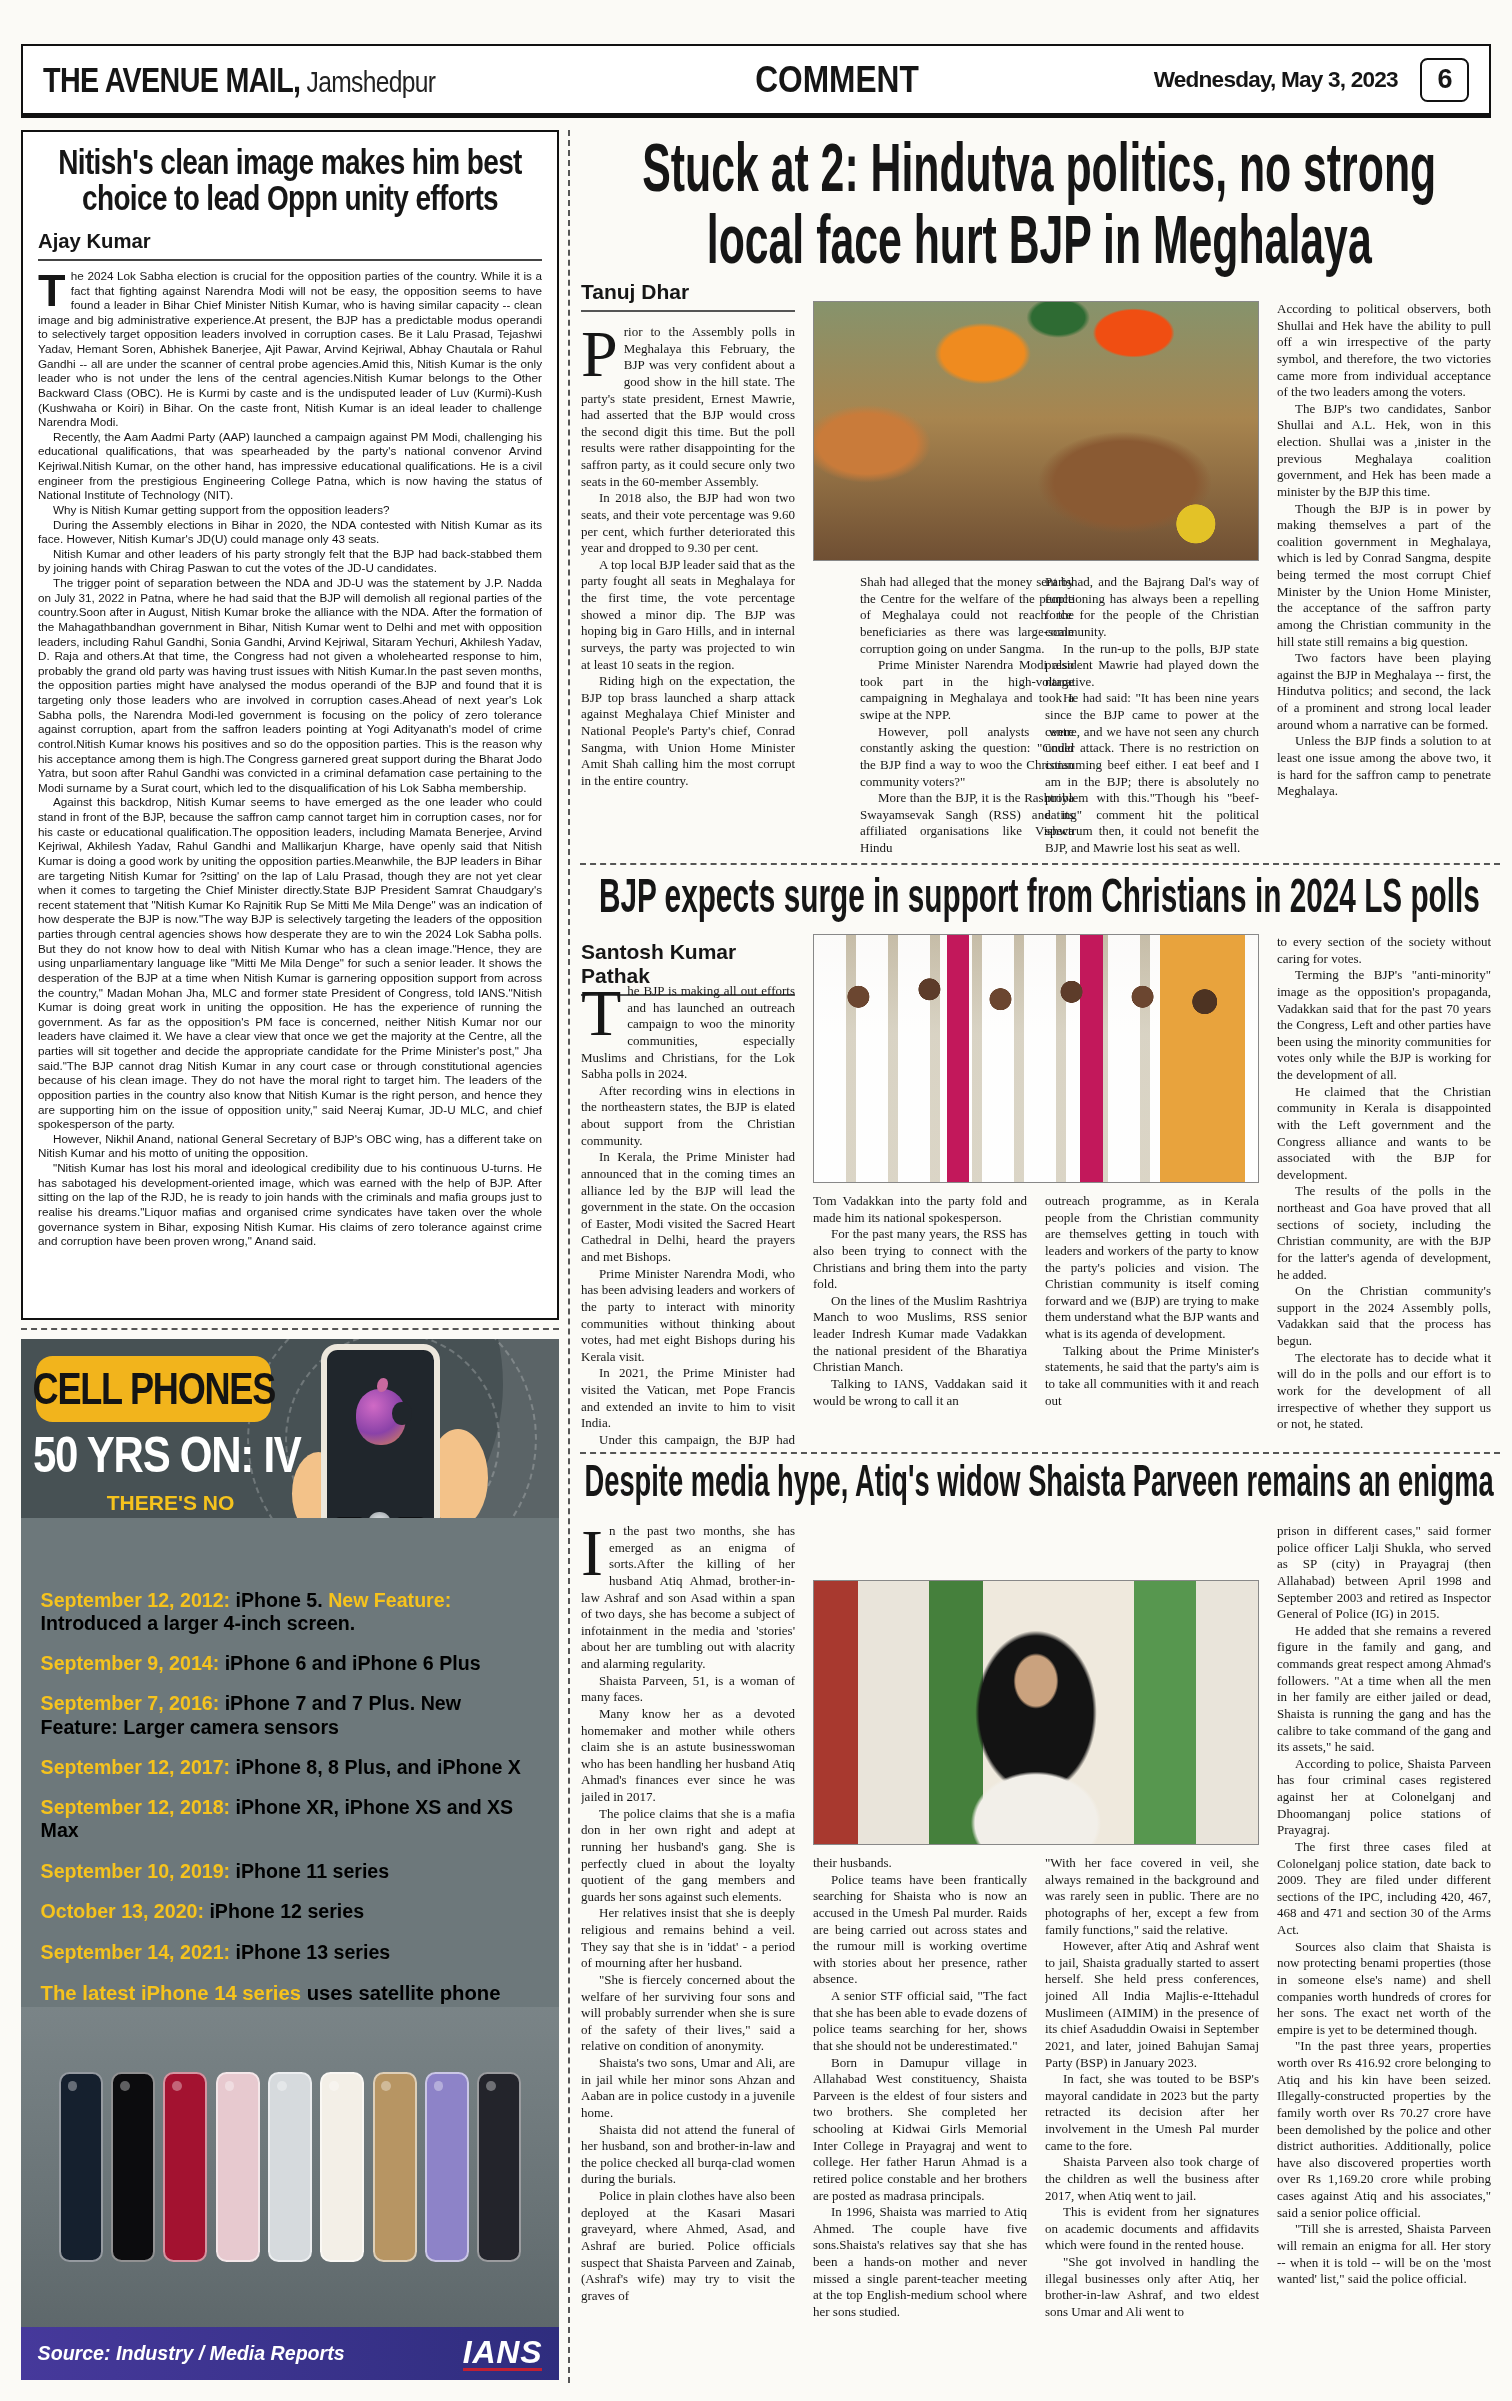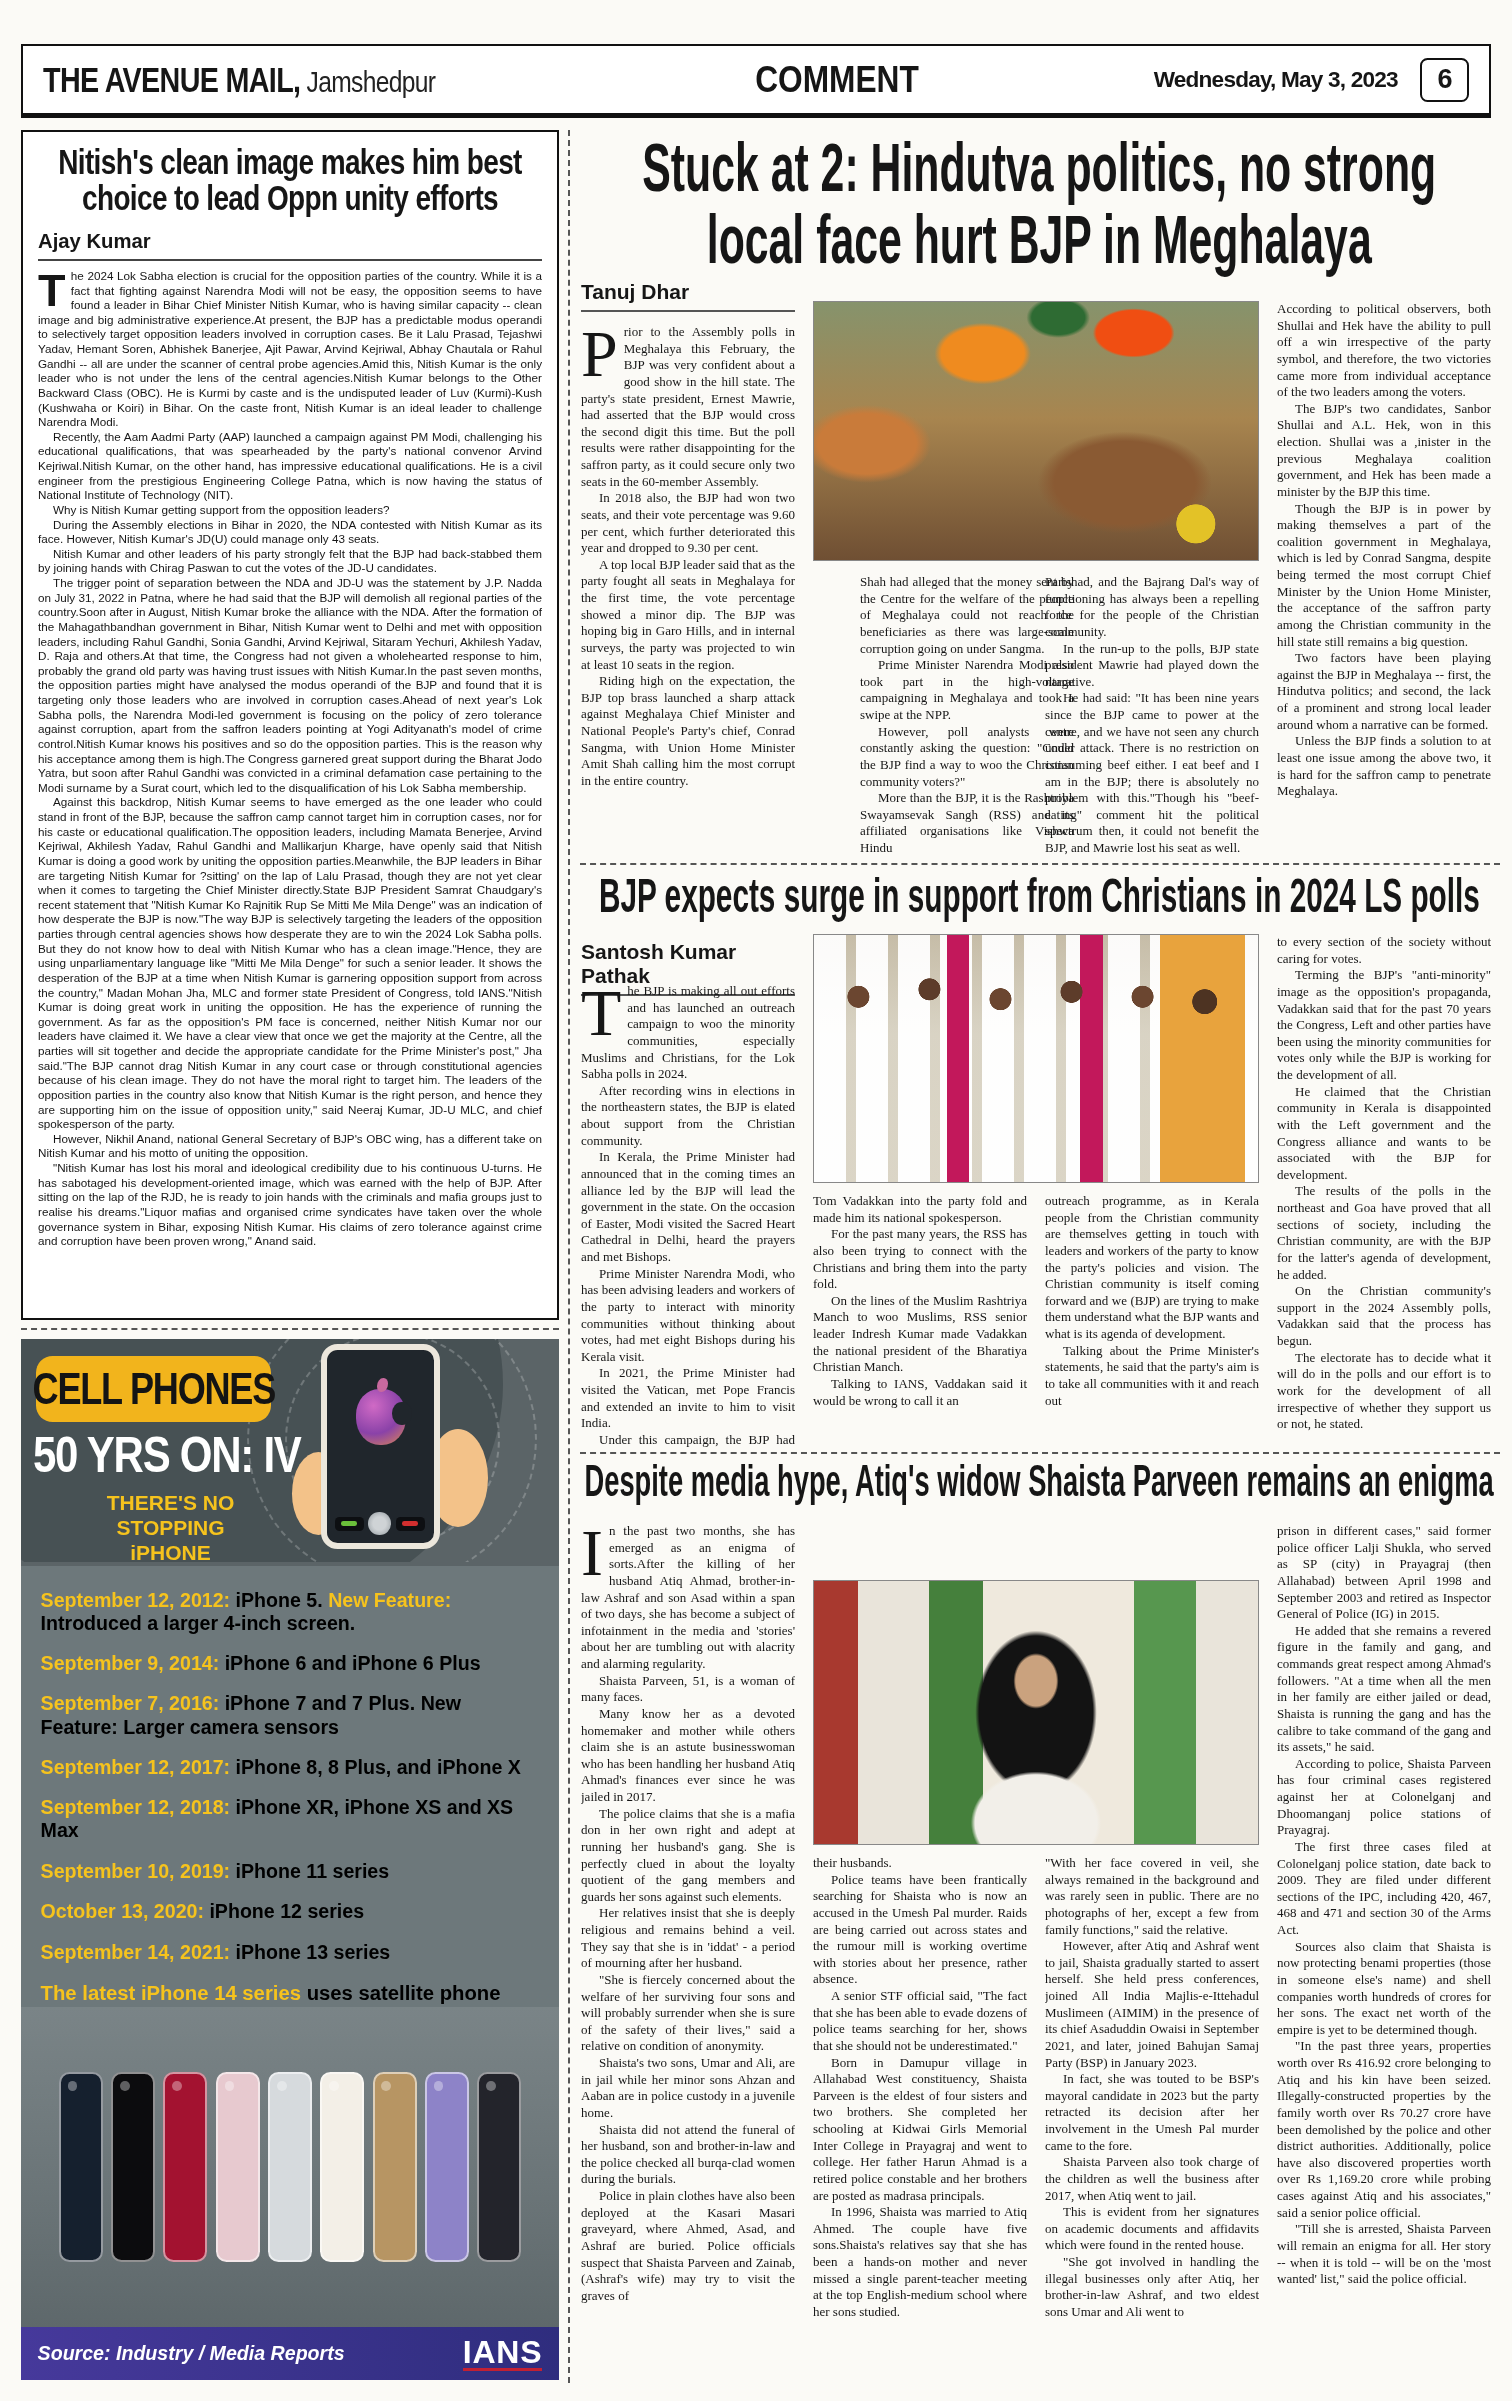--- a/index.html
+++ b/index.html
@@ -108,21 +108,21 @@
       radial-gradient(ellipse 105px 83px at 50% 92%, #f2efe9 0 58%, transparent 62%),
       radial-gradient(ellipse 39px 48px at 50% 38%, #caa27e 0 52%, transparent 58%),
       radial-gradient(ellipse 98px 132px at 50% 50%, #131313 0 58%, transparent 62%),
       linear-gradient(90deg,#a8392f 0 10%, #e9e4da 10% 26%, #45803c 26% 38%, #efe9dd 38% 72%, #57974f 72% 86%, #e9e4da 86% 100%);
   }
   
   .cell-info{
     left:21px;top:1339px;width:538px;height:1041px;
     background:#6d787b;overflow:hidden;box-sizing:border-box;
   }
-  .ci-hero{position:absolute;left:0;top:0;width:538px;height:227px;background:#5b6467;overflow:hidden;}
+  .ci-hero{position:absolute;left:0;top:0;width:538px;height:179px;background:#5b6467;overflow:hidden;}
   .ci-blob{position:absolute;left:-90px;top:-196px;width:572px;height:482px;border-radius:50%;background:#49545729;background:rgba(35,45,48,0.35);}
   .ci-circ{position:absolute;border:2.3px dashed rgba(255,255,255,0.22);border-radius:50%;}
   .ci-pill{
     position:absolute;left:15px;top:16.6px;width:235px;height:66px;border-radius:16.6px;
     background:#f2b41c;display:flex;align-items:center;justify-content:center;
   }
   .ci-pill span{font-weight:bold;font-size:44px;letter-spacing:-1.5px;transform:scaleX(0.82);white-space:nowrap;color:#141414;}
   .ci-years{position:absolute;left:12px;top:87px;width:256px;text-align:center;font-weight:bold;font-size:50px;letter-spacing:-1.5px;color:#fff;transform:scaleX(0.84);transform-origin:left center;white-space:nowrap;}
   .ci-tag{position:absolute;left:59px;top:152px;width:181px;text-align:center;font-weight:bold;font-size:21px;line-height:1.18;color:#f6c31d;}
   .ci-phone{position:absolute;left:300px;top:4.5px;width:119px;height:205px;background:#20262c;border:6.8px solid #ece7dc;border-radius:16.6px;box-sizing:border-box;}
@@ -146,21 +146,21 @@
   .ci-phones-strip{position:absolute;left:0;top:668px;width:538px;height:320px;
     background:linear-gradient(180deg,#7a8487 0%,#6a7477 60%,#5e686b 100%);
     display:flex;align-items:center;justify-content:center;gap:8.3px;}
   .mini-phone{width:44px;height:190px;border-radius:10.5px;border:2.3px solid rgba(255,255,255,0.55);box-sizing:border-box;}
   .mini-phone .cam{width:9.8px;height:9.8px;border-radius:50%;background:rgba(255,255,255,0.35);margin:6.8px;}
   .ci-bar{position:absolute;left:0;top:988px;width:538px;height:53px;
     background:linear-gradient(90deg,#46399b 0%,#2f2d7e 100%);
     display:flex;align-items:center;justify-content:space-between;
     padding:0 16.6px;box-sizing:border-box;color:#fff;}
   .ci-source{font-style:italic;font-weight:bold;font-size:19.6px;}
-  .ci-credit{font-weight:bold;font-size:32px;letter-spacing:0.8px;border-bottom:3.8px solid #c22033;line-height:1.0;}
+  .ci-credit{font-style:italic;font-weight:bold;font-size:32px;letter-spacing:0.8px;border-bottom:3.8px solid #c22033;line-height:1.0;}
 </style>
 </head>
 <body>
 
 <div class="abs masthead">
   <div class="mast-left">
     <span class="mast-title">THE AVENUE MAIL,</span>
     <span class="mast-city">Jamshedpur</span>
   </div>
   <div class="mast-section">COMMENT</div>

